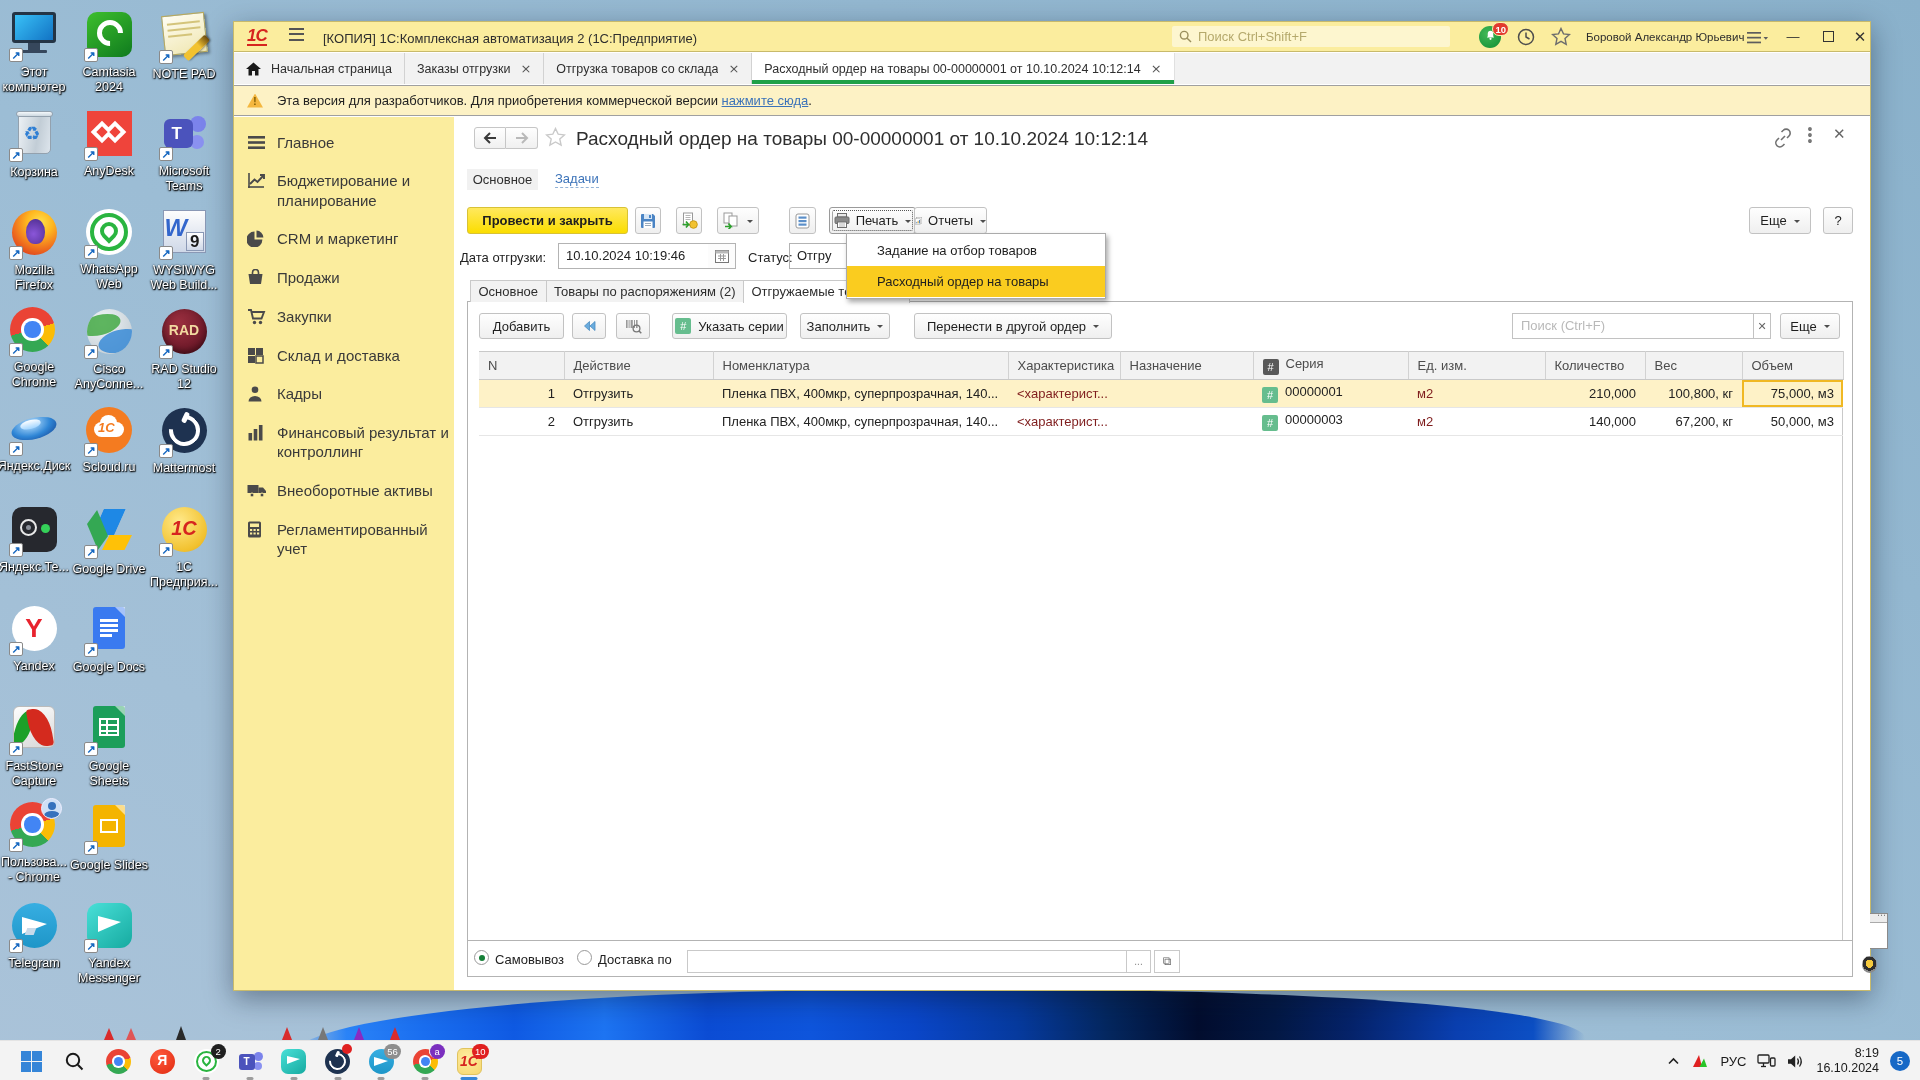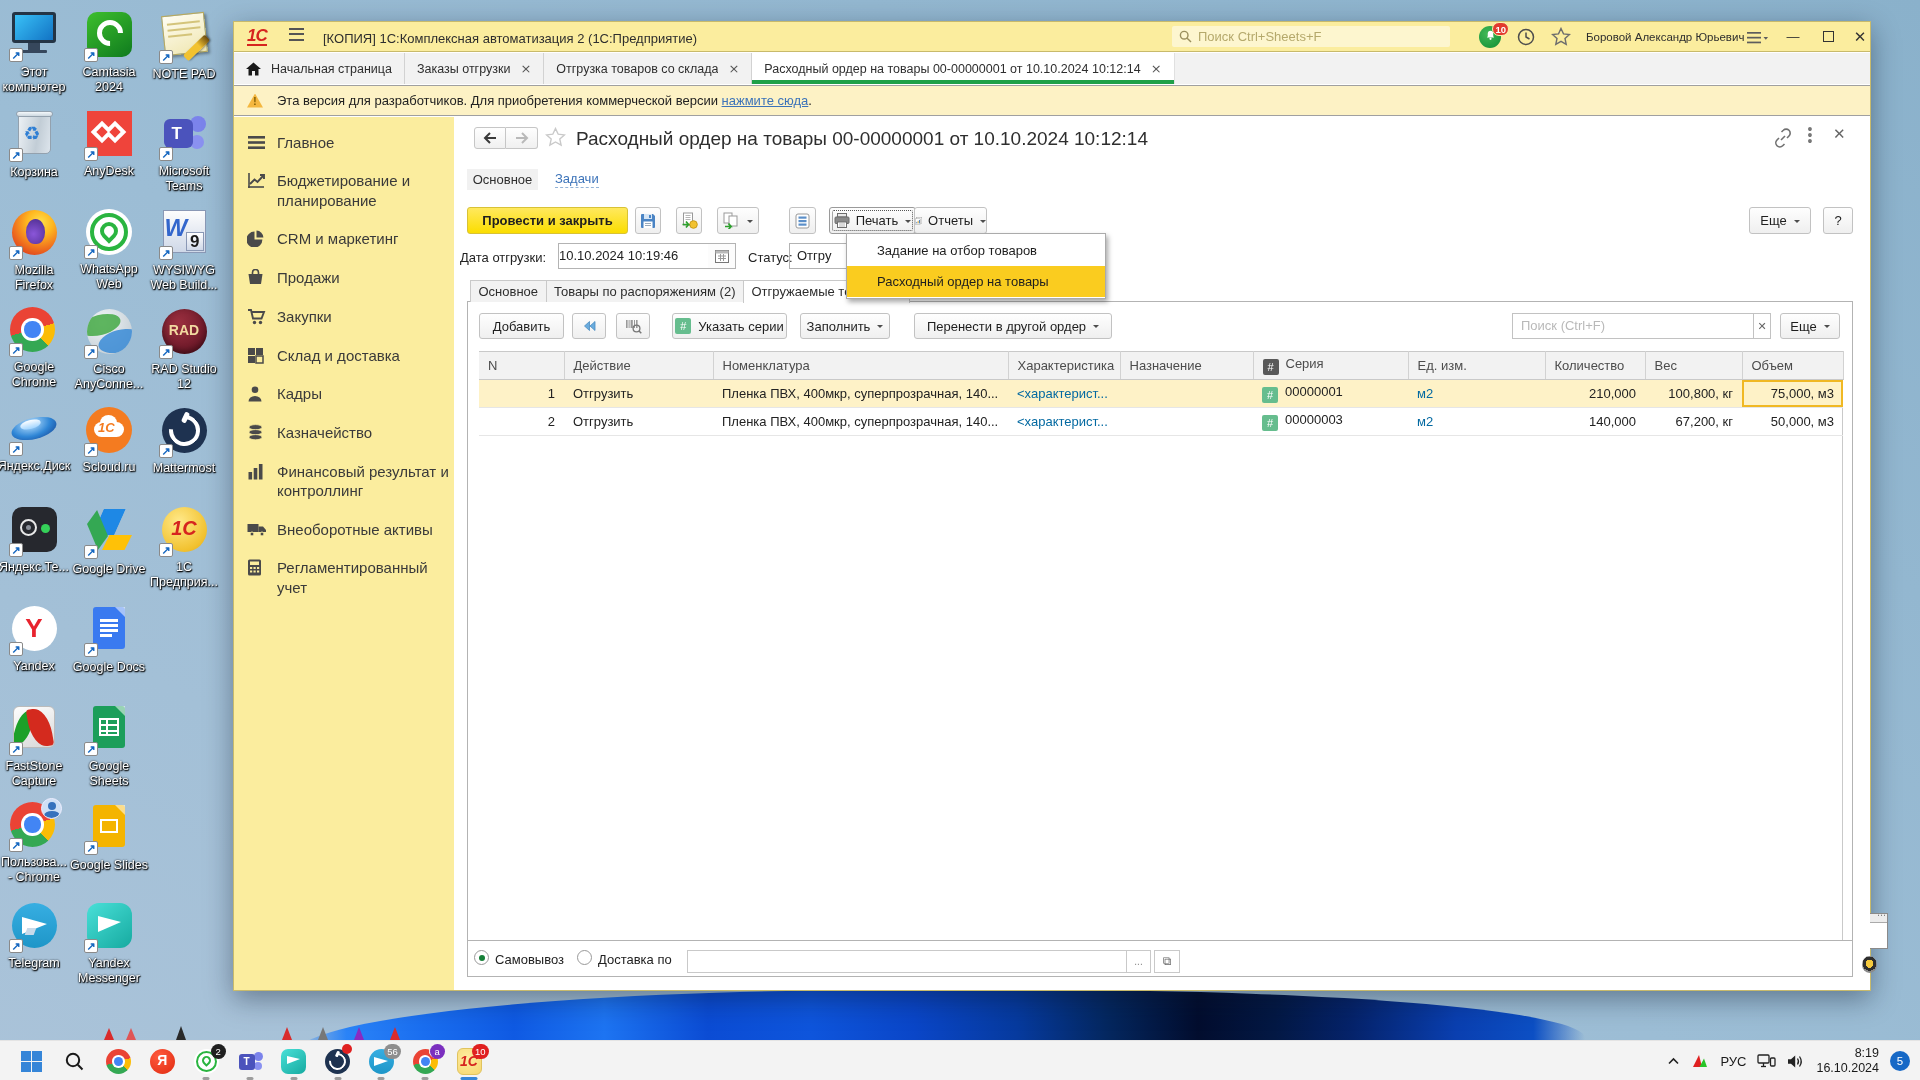--- a/index.html
+++ b/index.html
@@ -70,21 +70,21 @@
 .btn { position:absolute; top:90px; height:27px; border:1px solid #c2c2c2; border-radius:3px; background:linear-gradient(#fefefe,#efefef); display:flex; align-items:center; justify-content:center; font-size:13px; color:#1e1e1e; }
 .caret { margin-left:7px; width:0; height:0; border:3.5px solid transparent; border-top-color:#4d4d4d; margin-top:4px; }
 #btn-post { left:12px; width:161px; background:linear-gradient(#ffe95e,#fbdd00); border-color:#d8c236; font-weight:bold; }
 #btn-print { left:374px; width:87px; border-color:#9a9a9a; }
 #btn-print::after { content:""; position:absolute; inset:2px; border:1px dotted #555; border-radius:2px; }
 #btn-reports { left:459px; width:73px; }
 #btn-more-top { left:1294px; width:62px; }
 #btn-help { left:1368px; width:30px; }
 
 #lbl-date { position:absolute; left:5px; top:133px; }
-#inp-date { position:absolute; left:103px; top:126px; width:151px; height:26px; border:1px solid #b3b3b3; line-height:24px; padding-left:0; background:#fff; }
+#inp-date { position:absolute; left:103px; top:126px; width:151px; height:26px; border:1px solid #b3b3b3; line-height:24px; padding-left:7px; background:#fff; }
 #btn-cal { position:absolute; left:253px; top:126px; width:28px; height:26px; border:1px solid #b3b3b3; border-left:none; background:#fcfcfc; }
 #lbl-status { position:absolute; left:293px; top:133px; }
 #inp-status { position:absolute; left:334px; top:126px; width:193px; height:26px; border:1px solid #b3b3b3; line-height:24px; padding-left:7px; }
 
 #subtabs { position:absolute; left:15px; top:163px; height:22px; display:flex; align-items:flex-end; z-index:2; }
 .subtab { position:relative; height:22px; border:1px solid #c9c9c9; border-bottom:none; background:#f2f2f2; line-height:21px; padding:0 7.5px; color:#2e2e2e; white-space:nowrap; margin-right:-1px; }
 .subtab.active { background:#fff; height:23px; margin-bottom:-1px; }
 #groupbox { position:absolute; left:12px; top:184px; width:1386px; height:640px; border:1px solid #b3b3b3; background:#fff; }
 #delivpanel { position:absolute; left:12px; top:824px; width:1386px; height:36px; border:1px solid #b3b3b3; border-top:none; }
 
@@ -93,21 +93,21 @@
 #g-search-x { position:absolute; top:11px; left:1286px; width:17px; height:26px; border:1px solid #c2c2c2; border-left:none; text-align:center; line-height:24px; color:#666; background:#fff; font-size:11px; }
 #g-more { left:1312px; width:60px; }
 
 #tbl { position:absolute; left:11px; top:49px; width:1364px; bottom:0; border-right:1px solid #c9c9c9; }
 #tbl table { border-collapse:collapse; table-layout:fixed; width:1364px; }
 #tbl th { background:#f2f2f2; color:#4c4c4c; font-weight:normal; text-align:left; height:28px; padding:0 9px; border-right:1px solid #d2d2d2; border-bottom:1px solid #c9c9c9; border-top:1px solid #c9c9c9; overflow:hidden; white-space:nowrap; }
 #tbl td { height:28px; padding:0 9px; border-bottom:1px solid #e6e6e6; white-space:nowrap; overflow:hidden; }
 #tbl .num { text-align:right; }
 #tbl tr.sel td { background:#fef2c7; }
 #tbl td.selcell { background:#fde68f; box-shadow:inset 0 0 0 2px #f0b823; }
-.gray { color:#0369a1; }
+.gray { color:#7f1d1d; }
 .serial-badge { display:inline-block; width:16px; height:16px; background:#66bd8e; color:#fff; text-align:center; line-height:16px; border-radius:2px; margin-right:7px; font-size:11px; vertical-align:-3px; }
 .serial-badge.dark { background:#595959; }
 
 .radio { display:inline-block; width:15px; height:15px; border:1px solid #999; border-radius:50%; background:#fff; position:relative; vertical-align:-3px; }
 .radio.on::after { content:""; position:absolute; left:3.5px; top:3.5px; width:6px; height:6px; border-radius:50%; background:#157f37; }
 #rad1 { position:absolute; left:6px; top:9px; }
 #lbl-pickup { position:absolute; left:27px; top:11px; }
 #rad2 { position:absolute; left:109px; top:9px; }
 #lbl-deliv { position:absolute; left:130px; top:11px; }
 #del-input { position:absolute; left:219px; top:9px; width:440px; height:23px; border:1px solid #c9c9c9; background:#fff; }
@@ -420,21 +420,21 @@
         <div></div>
         <div></div>
         <div></div>
       </span>
     <span id="wintitle">[КОПИЯ] 1С:Комплексная автоматизация 2  (1С:Предприятие)</span>
     <div id="tb-search">
       <svg width="13" height="13" viewBox="0 0 13 13">
           <circle cx="5.2" cy="5.2" r="3.8" fill="none" stroke="#9a8f5d" stroke-width="1.4"></circle>
           <line x1="8.2" y1="8.2" x2="12" y2="12" stroke="#9a8f5d" stroke-width="1.4"></line>
         </svg>
-      <span>Поиск Ctrl+Sheets+F</span>
+      <span>Поиск Ctrl+Shift+F</span>
     </div>
     <div id="bell">
       <svg class="b" viewBox="0 0 12 12">
           <path d="M6 0.8 C4.2 0.8 3 2.2 3 4.2 L3 6.8 L2 8.3 L10 8.3 L9 6.8 L9 4.2 C9 2.2 7.8 0.8 6 0.8 Z" fill="#fff"></path>
           <circle cx="6" cy="9.6" r="1.2" fill="#fff"></circle>
         </svg>
       <span id="bell-badge">10</span>
     </div>
     <svg class="glyph" style="left:1282px; top:5px;" width="20" height="20" viewBox="0 0 20 20">
         <circle cx="10" cy="10" r="7.5" fill="none" stroke="#4d4d4d" stroke-width="1.5"></circle>
@@ -549,32 +549,20 @@
         <span class="tx">Склад и доставка</span>
       </div>
       <div class="sbitem">
         <span class="ic">
           <svg width="16" height="17" viewBox="0 0 16 17">
             <circle cx="8" cy="4.8" r="3.3" fill="#4a4a4a"></circle>
             <path d="M1.5 16.5 a6.5 5.5 0 0 1 13 0 z" fill="#4a4a4a"></path>
           </svg>
         </span>
         <span class="tx">Кадры</span>
-      </div>
-      <div class="sbitem">
-        <span class="ic">
-          <svg width="17" height="17" viewBox="0 0 17 17">
-            <g fill="#4a4a4a" stroke="#fbed9e" stroke-width="0.8">
-              <ellipse cx="8.5" cy="3.2" rx="6.5" ry="2.6"></ellipse>
-              <ellipse cx="8.5" cy="8.2" rx="6.5" ry="2.6"></ellipse>
-              <ellipse cx="8.5" cy="13.2" rx="6.5" ry="2.6"></ellipse>
-            </g>
-          </svg>
-        </span>
-        <span class="tx">Казначейство</span>
       </div>
       <div class="sbitem">
         <span class="ic">
           <svg width="17" height="17" viewBox="0 0 17 17">
             <g fill="#4a4a4a">
               <rect x="1.5" y="9" width="3.6" height="7.5"></rect>
               <rect x="6.7" y="5" width="3.6" height="11.5"></rect>
               <rect x="11.9" y="1" width="3.6" height="15.5"></rect>
             </g>
           </svg>

